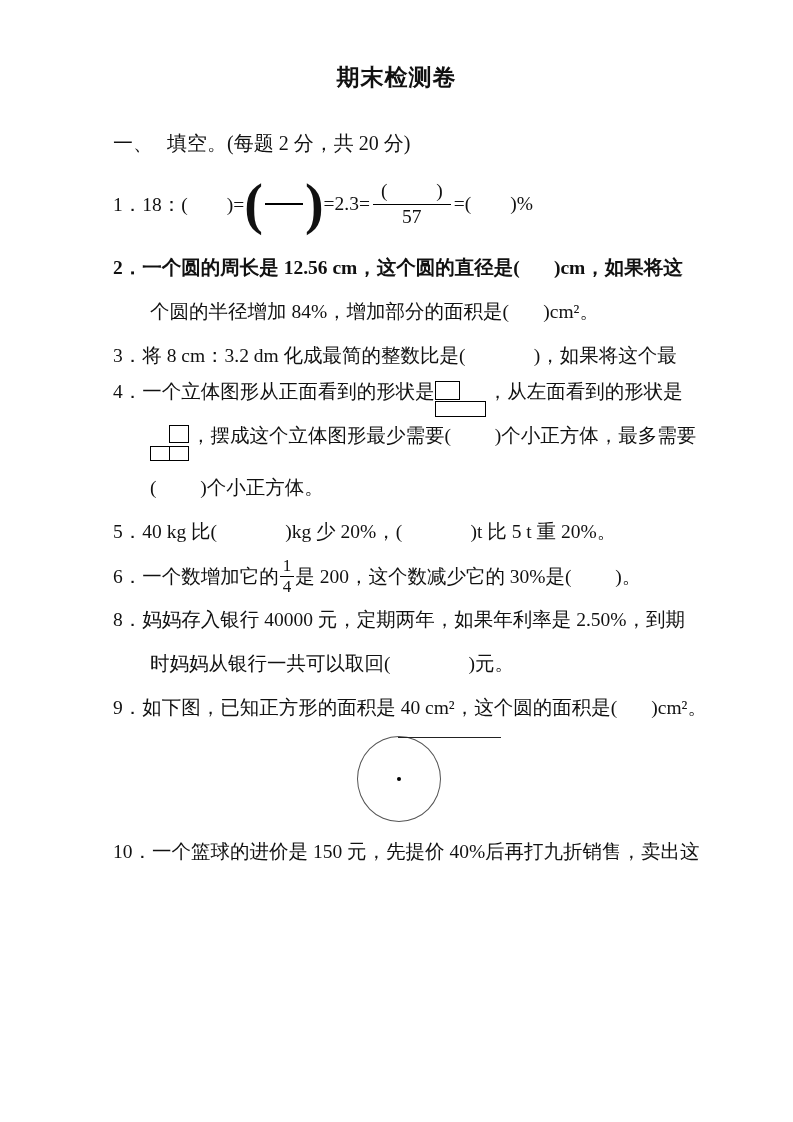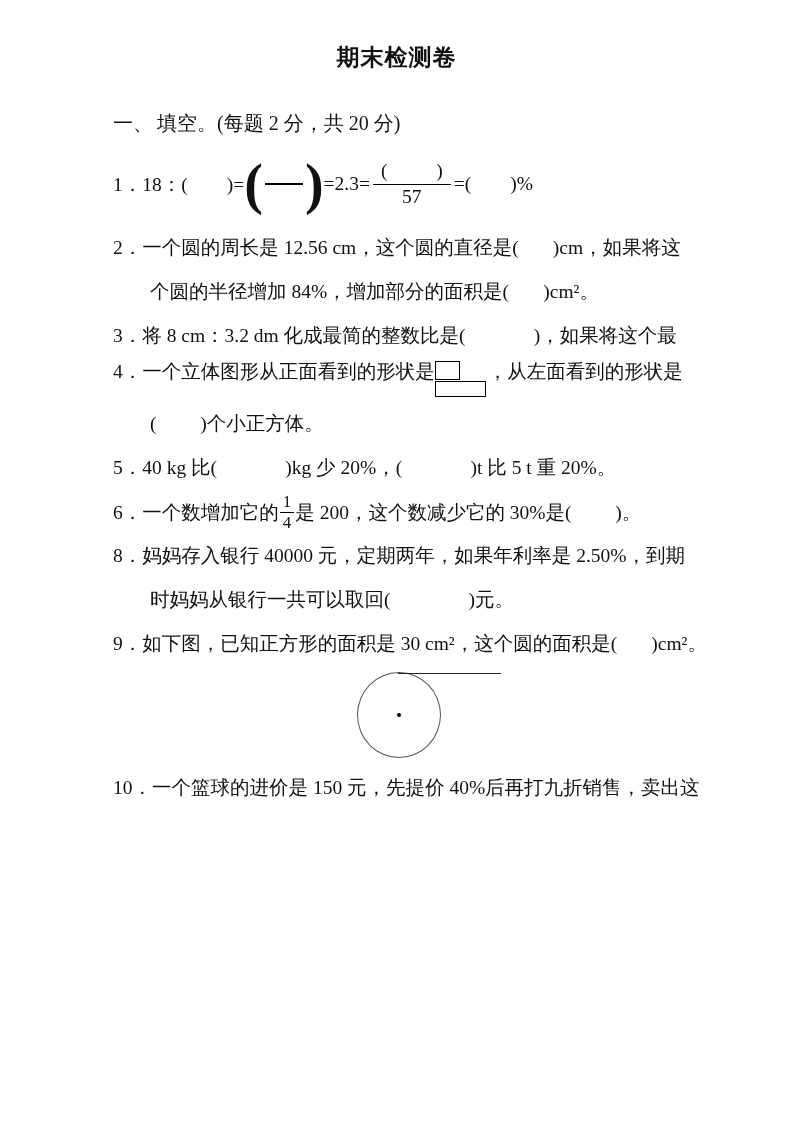--- a/index.html
+++ b/index.html
@@ -5,38 +5,38 @@
   html,body { margin:0; padding:0; background:#fff; }
   .page {
     position:relative;
     width:793px; height:1122px;
     background:#ffffff;
     color:#111;
     font-family:"Liberation Serif","DejaVu Serif",serif;
     font-size:19.5px;
     overflow:hidden;
   }
-  .content { padding-top:44px; }
+  .content { padding-top:64px; }
 
   .title {
     width:793px;
     text-align:center;
     font-weight:bold;
     font-size:23px;
     line-height:28px;
     letter-spacing:1px;
   }
 
   .section-head {
     margin:36px 0 0 113px;
     line-height:30px;
     white-space:pre;
     font-size:20px;
   }
-  .sec-name { margin-left:4px; }
+  .sec-name { margin-left:14px; }
 
   .line {
     margin-left:113px;
     height:44px; line-height:44px;
     white-space:pre;
   }
   .cont { padding-left:37px; }
 
   
   .q1-line {
@@ -127,53 +127,61 @@
       <span class="blank-bar"></span>
       <span class="bigparen">)</span>
       <span>=2.3=</span>
       <span class="frac">
         <span class="fnum">(          )</span>
         <span class="fden">57</span>
       </span>
       <span>=(        )%</span>
     </div>
 
-    <div class="line" style="margin-top:8px;"><span>2．</span><span>一个圆的周长是 12.56 cm，这个圆的直径是(       )cm，如果将这</span></div>
+    <div class="line" style="margin-top:8px;font-weight:bold;"><span>2．</span><span>一个圆的周长是 12.56 cm，这个圆的直径是(       )cm，如果将这</span></div>
     <div class="line cont"><span>个圆的半径增加 84%，增加部分的面积是(       )cm²。</span></div>
 
     <div class="line"><span>3．</span><span>将 8 cm：3.2 dm 化成最简的整数比是(              )，如果将这个最</span></div>
 
     <div class="q4-line">
       <span>4．</span>
       <span>一个立体图形从正面看到的形状是</span>
       <span class="shape1">
         <span class="s1-top"></span>
         <span class="s1-bot"></span>
       </span>
       <span>，从左面看到的形状是</span>
+    </div>
+    <div class="q4-line q4-cont">
+      <span class="shape2">
+        <span class="s2-top"></span>
+        <span class="s2-bl"></span>
+        <span class="s2-br"></span>
+      </span>
+      <span>，摆成这个立体图形最少需要(         )个小正方体，最多需要</span>
     </div>
     <div class="line cont"><span>(         )个小正方体。</span></div>
 
     <div class="line"><span>5．</span><span>40 kg 比(              )kg 少 20%，(              )t 比 5 t 重 20%。</span></div>
 
     <div class="q6-line">
       <span>6．</span>
       <span>一个数增加它的</span>
       <span class="sfrac">
         <span class="fnum">1</span>
         <span class="fden">4</span>
       </span>
       <span>是 200，这个数减少它的 30%是(         )。</span>
     </div>
 
 
     <div class="line"><span>8．</span><span>妈妈存入银行 40000 元，定期两年，如果年利率是 2.50%，到期</span></div>
     <div class="line cont"><span>时妈妈从银行一共可以取回(                )元。</span></div>
 
-    <div class="line"><span>9．</span><span>如下图，已知正方形的面积是 30 cm²，这个圆的面积是(       )cm²。</span></div>
+    <div class="line"><span>9．</span><span>如下图，已知正方形的面积是 40 cm²，这个圆的面积是(       )cm²。</span></div>
     <div class="figure">
       <div class="fig-circle">
         <div class="fig-dot"></div>
       </div>
       <div class="fig-tangent"></div>
     </div>
 
     <div class="line"><span>10．</span><span>一个篮球的进价是 150 元，先提价 40%后再打九折销售，卖出这</span></div>
 
   </div>

